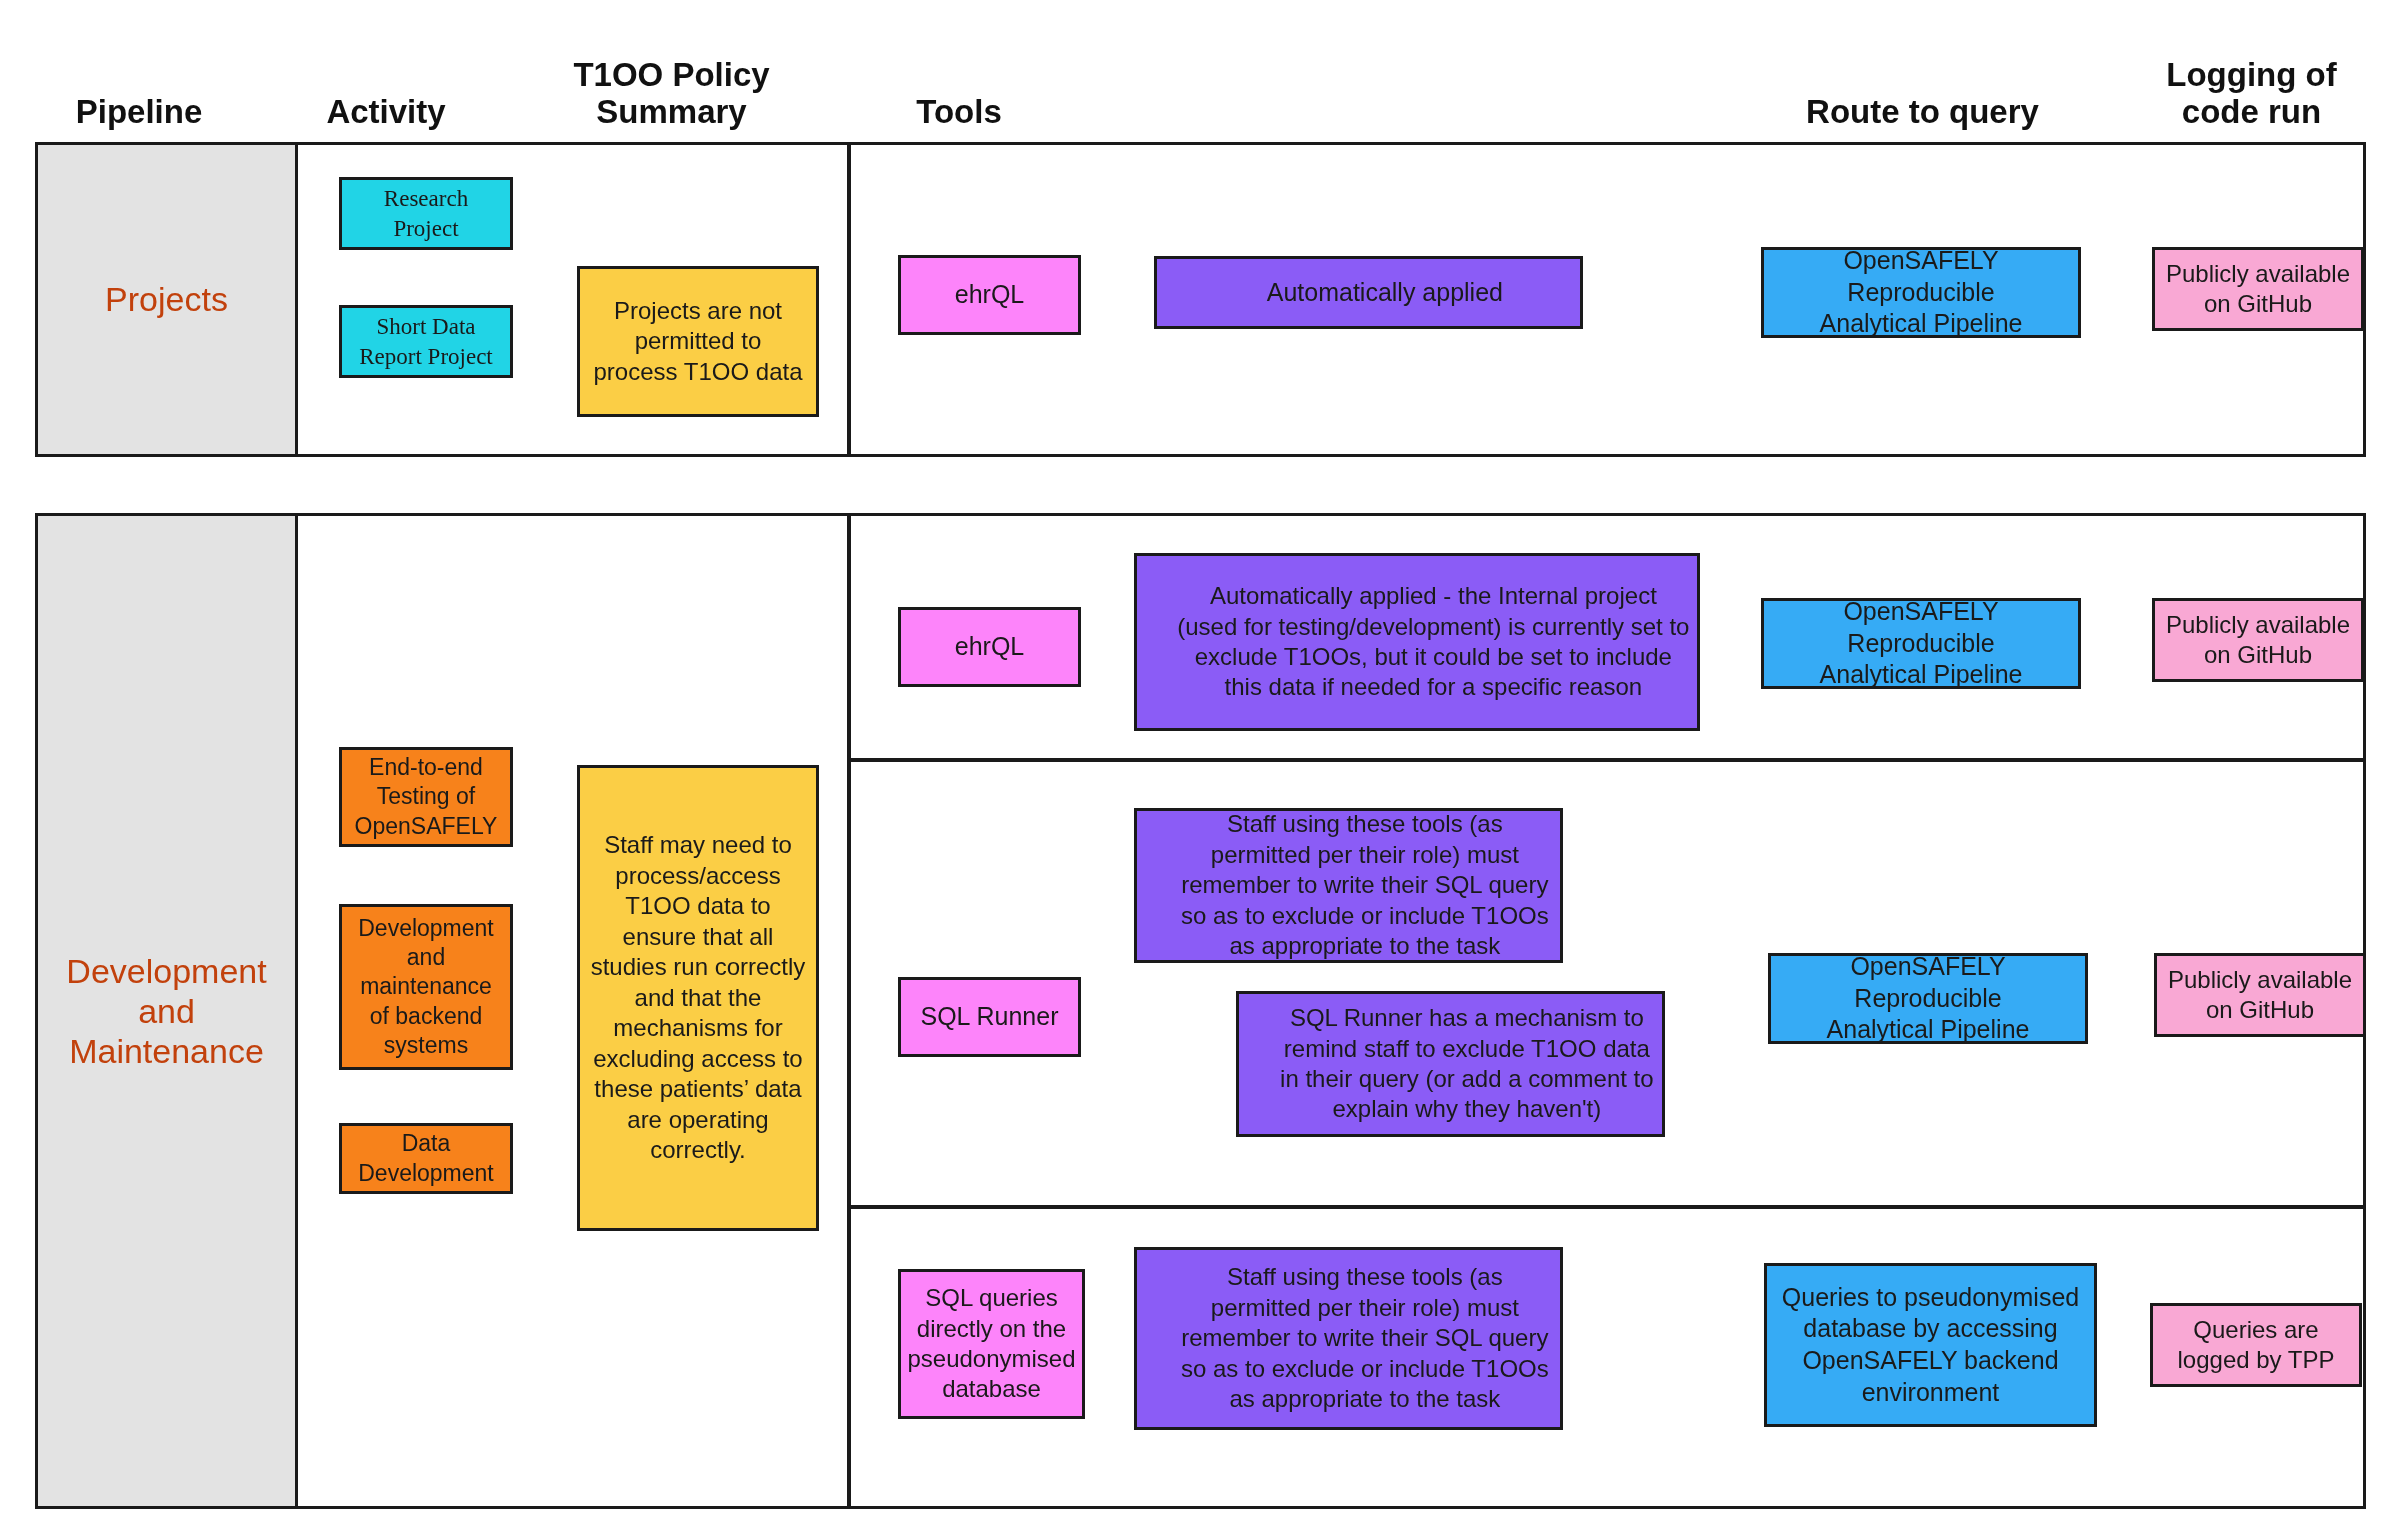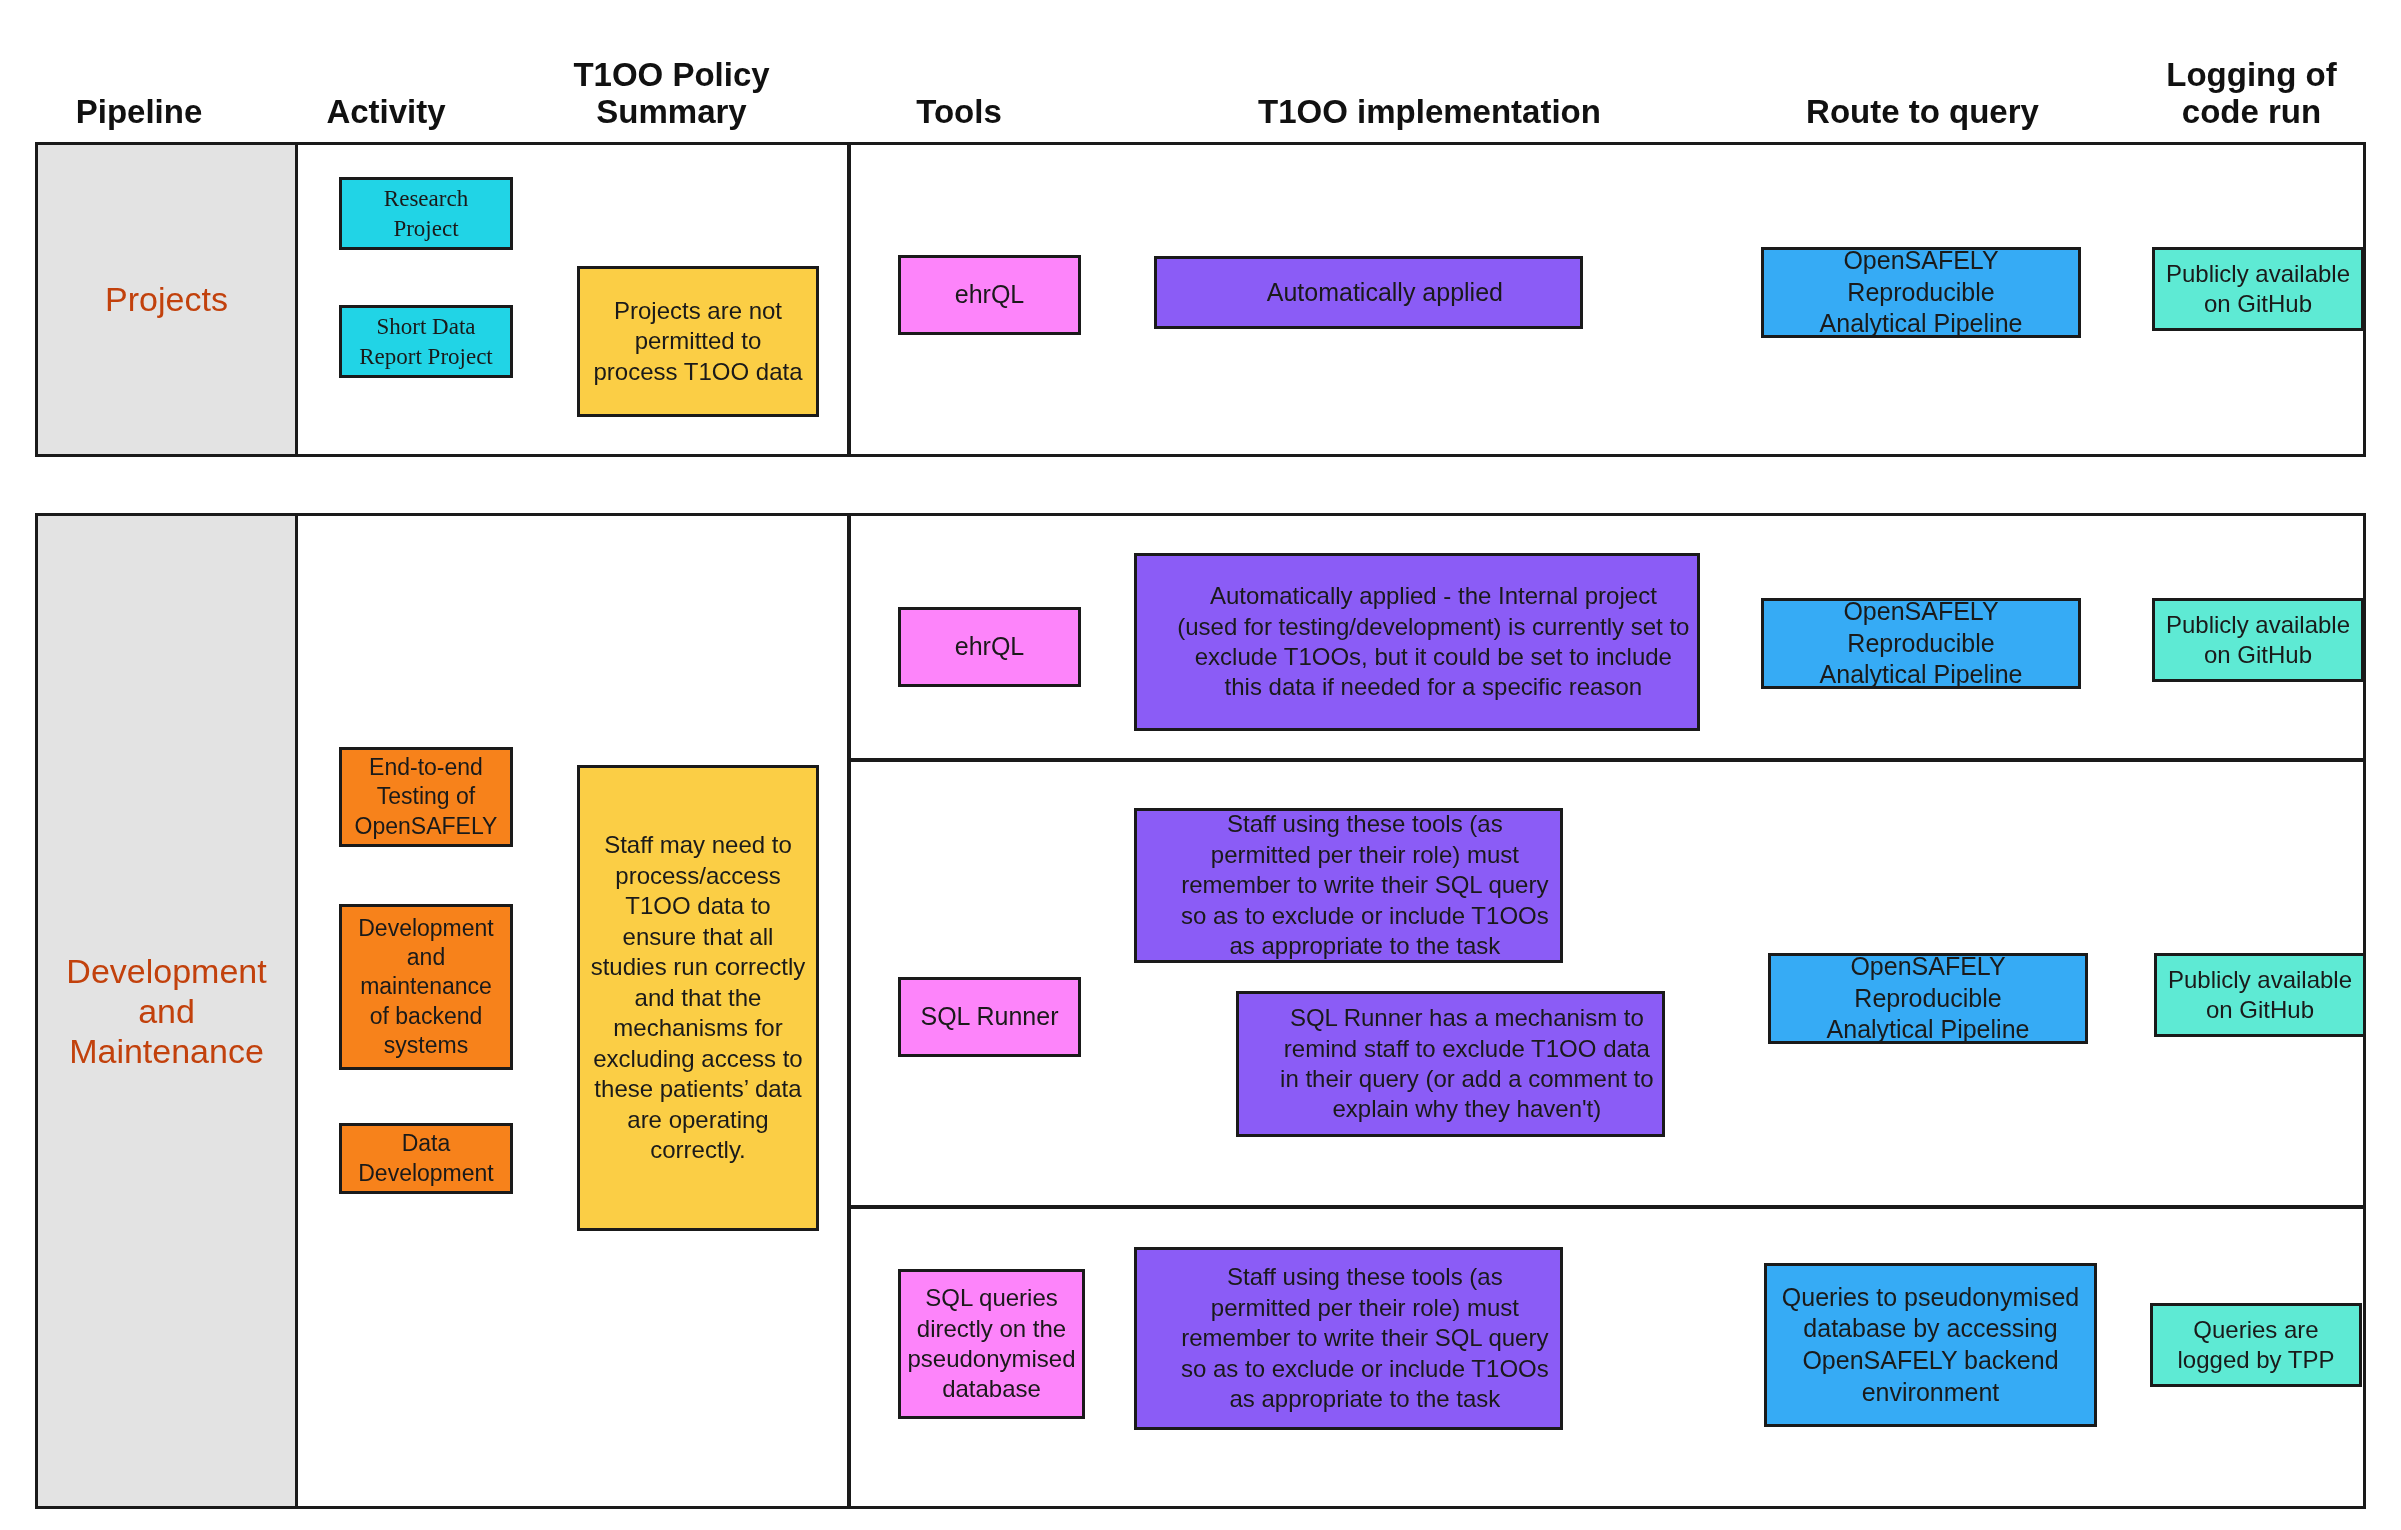--- a/index.html
+++ b/index.html
@@ -82,36 +82,35 @@
     color: #1a1a1a;
     padding: 3.7px 7.3px;
     line-height: 1.27;
   }
   .cyan   { background: #21d4e6; font-family: Liberation Serif, serif; }
   .yellow { background: #fbce45; margin-top: 21px; }
   .orange { background: #8b5cf6; padding-left: 40px; }
   .orange-dark { background: #f7821b; }
   .pink   { background: #fd84fa; }
   .blue   { background: #36abf5; }
-  .grey   { background: #5eead4; }
+  .grey   { background: #f9a8d4; }
   .fs25 { font-size: 23px; }
   .fs26 { font-size: 24px; }
   .fs27 { font-size: 25px; }
 </style>
 </head>
 <body>
 
 <div class="sheet">
 
   <div class="headers">
     <div class="col-header" style="left:18px; width:242px;">Pipeline</div>
     <div class="col-header" style="left:274px; width:224px;">Activity</div>
     <div class="col-header" style="left:521px; width:301px;">T1OO Policy<br>Summary</div>
     <div class="col-header" style="left:854px; width:210px;">Tools</div>
-    <div class="col-header" style="left:1096px; width:667px;">T1OO implementation</div>
     <div class="col-header" style="left:1726px; width:393px;">Route to query</div>
     <div class="col-header" style="left:2119px; width:265px;">Logging of<br>code run</div>
   </div>
 
   <div class="block" style="left:35px; top:142px; width:2331px; height:315px;">
 
     <div class="cat-cell" style="left:0; top:0; width:260px; height:100%;">
       <span>Projects</span>
     </div>
 

